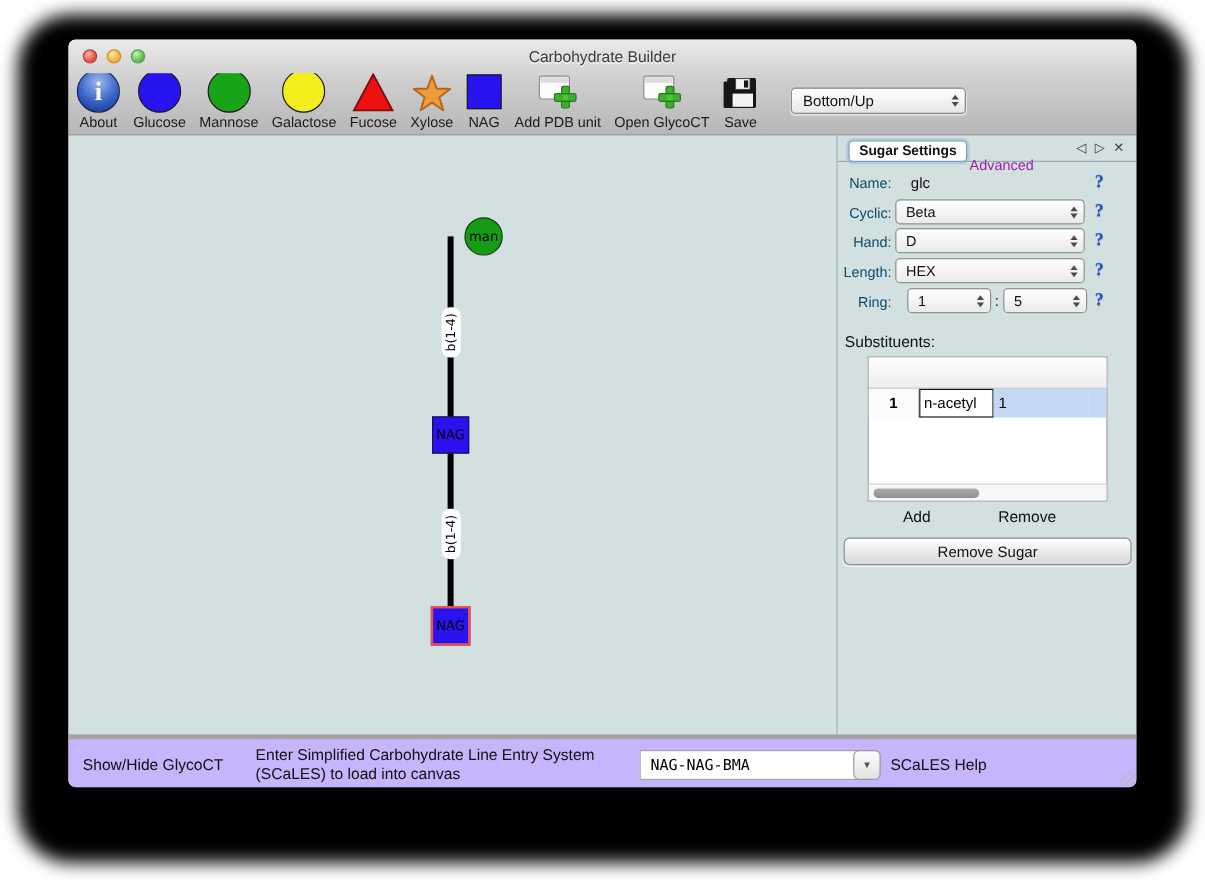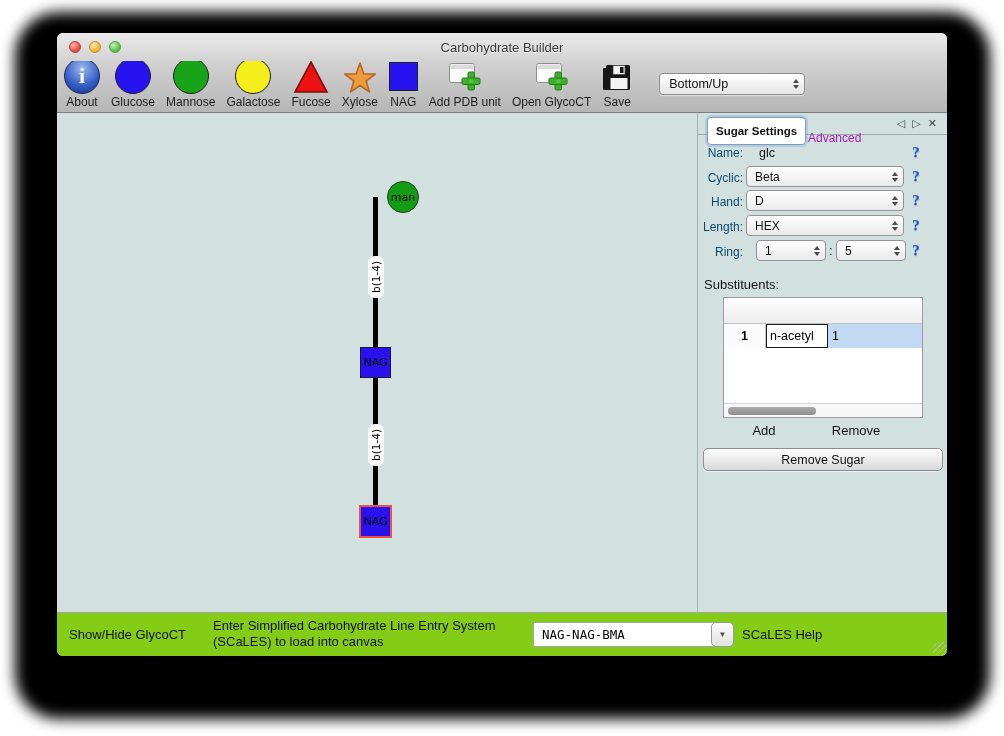--- a/index.html
+++ b/index.html
@@ -55,21 +55,21 @@
   .gnode.nag1 { left:303px; top:234px; width:31px; height:31px; background:#2a12ef; border:1.5px solid #17173a; }
   .gnode.nag2 { left:302px; top:392px; width:33px; height:33px; background:#2a12ef; border:2px solid #e8514c; }
   .glink { position:absolute; transform:translate(-50%,-50%) rotate(-90deg); background:#fff; border-radius:7px;
     padding:2px 5px; font-family:"DejaVu Sans", sans-serif; font-size:10.5px; color:#000; white-space:nowrap; }
   .glink.l1 { left:319px; top:164px; }
   .glink.l2 { left:319px; top:332px; }
 
   
   .panel { flex:0 0 250px; background:#d2e0df; border-left:1px solid #a3b6b4; position:relative; font-size:13px; }
   .tabline { position:absolute; left:0; right:0; top:21px; border-top:1px solid #9aabaa; }
-  .tab-active { position:absolute; left:9px; top:4px; height:28px; background:#fff; border:1px solid #7f9db9;
+  .tab-active { position:absolute; left:9px; top:4px; height:18px; background:#fff; border:1px solid #7f9db9;
     border-radius:4px; display:flex; align-items:center; padding:0 8px; font-size:11.5px; font-weight:bold; color:#111;
     box-shadow:0 0 0 2px rgba(120,165,220,.35); z-index:2;}
   .tab-plain { position:absolute; left:110px; top:18px; font-size:12px; color:#a21caf; }
   .tab-arrows { position:absolute; right:10px; top:4px; display:flex; gap:7px; font-size:11px; color:#444; }
   .tab-arrows span { cursor:default; }
 
   .flabel { position:absolute; left:0; width:45px; text-align:right; font-size:12px; color:#0c4a6e; }
   .fvalue { position:absolute; font-size:12.5px; color:#111; }
   .help { position:absolute; left:210px; width:16px; text-align:center; color:#1a53d6; font-weight:bold;
     font-size:15px; font-family:"Liberation Serif", serif; text-shadow:0 1px 1px rgba(0,0,0,.35); }
@@ -102,21 +102,21 @@
   .sthumb { position:absolute; left:4px; top:2.5px; width:88px; height:8px; border-radius:4px;
     background:linear-gradient(#ababab,#8f8f8f); }
   .tbl-btn { position:absolute; top:310px; font-size:13px; color:#111; text-align:center; }
   .btn-add { left:36px; width:60px; }
   .btn-remove { left:118px; width:80px; }
   .remove-sugar { position:absolute; left:5px; top:335px; width:240px; height:23px; border:1px solid #8e8e8e;
     border-radius:5px; background:linear-gradient(#ffffff,#d8d8d8); display:flex; align-items:center; justify-content:center;
     font-size:12.5px; color:#111; box-shadow:0 1px 1px rgba(255,255,255,.6); }
 
   
-  .bottombar { height:44px; flex:0 0 auto; background:#84cc16; border-top:1px solid #a3a3a3; position:relative; }
+  .bottombar { height:44px; flex:0 0 auto; background:#c4b5fd; border-top:4px solid #a3a3a3; position:relative; }
   .bb-toggle { position:absolute; left:12px; top:14px; font-size:13px; color:#111; }
   .bb-prompt { position:absolute; left:156px; top:5px; width:326px; font-size:13px; line-height:16px; color:#111; }
   .bb-input { position:absolute; left:476px; top:9px; width:188px; height:25px; border:1px solid #a5a5a5;
     background:#fff; font-family:"DejaVu Sans Mono", monospace; font-size:12.5px; padding:0 8px; color:#000; }
   .bb-drop { position:absolute; left:654px; top:9px; width:23px; height:25px; border:1px solid #9a9a9a; border-radius:5px;
     background:linear-gradient(#fcfcfc,#e2e2e2); display:flex; align-items:center; justify-content:center;
     font-size:8px; color:#555; }
   .bb-help { position:absolute; left:685px; top:14px; font-size:13px; color:#111; }
   .grip { position:absolute; right:1px; bottom:1px; width:13px; height:13px;
     background:repeating-linear-gradient(135deg, transparent 0 3px, #b9b9b9 3px 4px); opacity:.8; }

